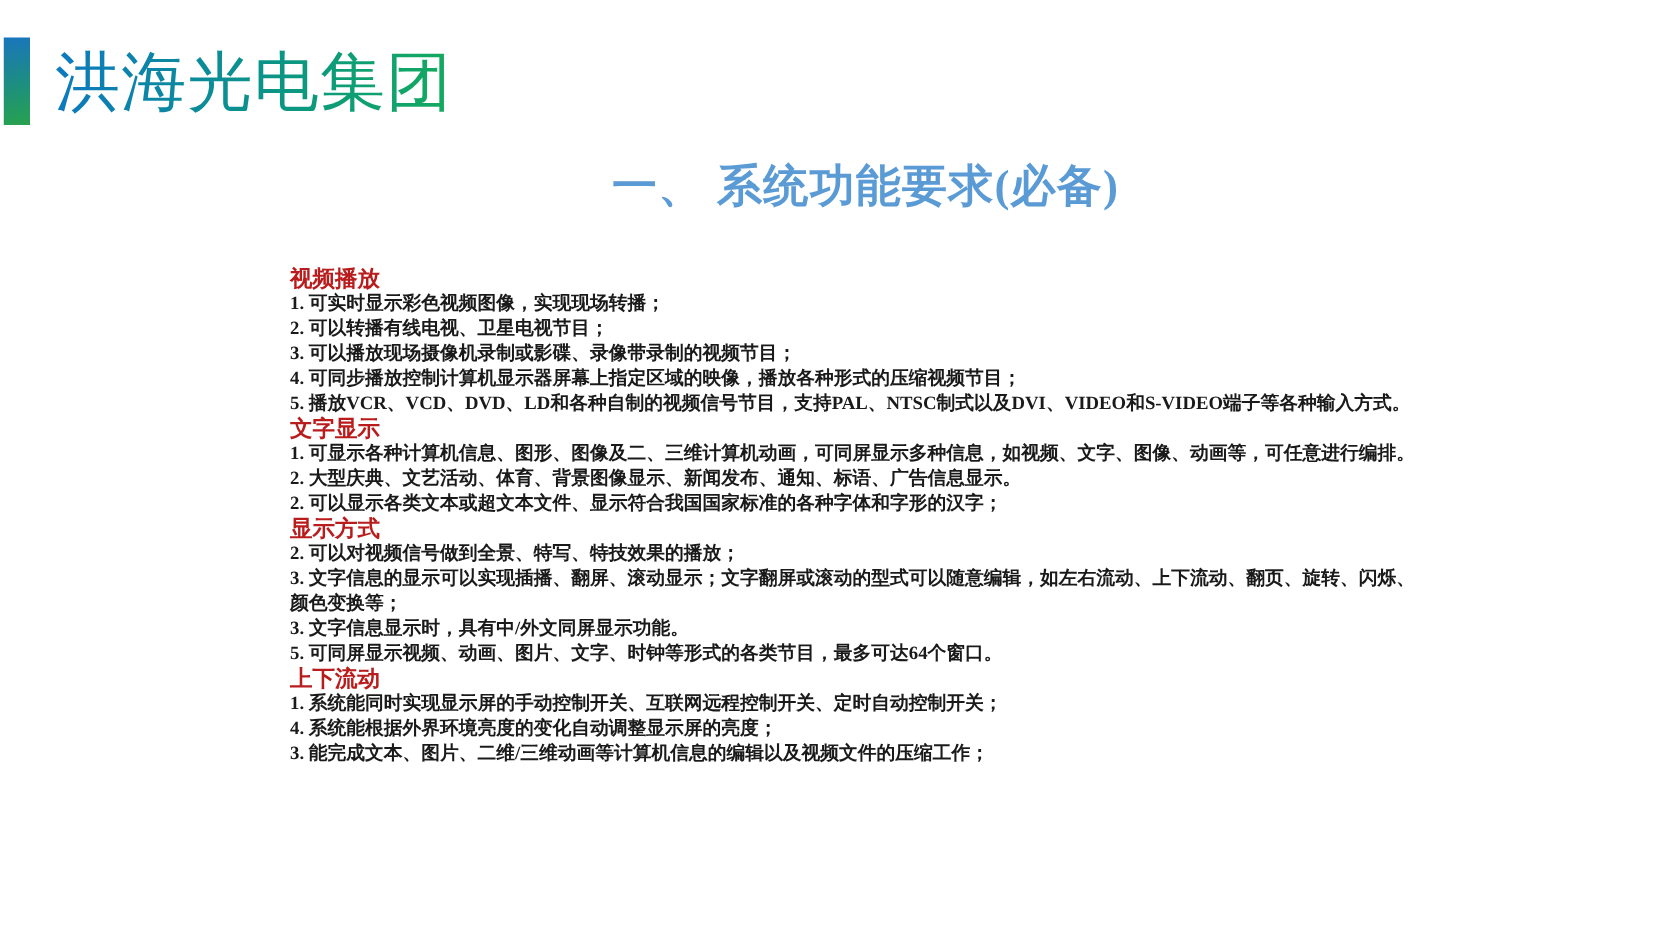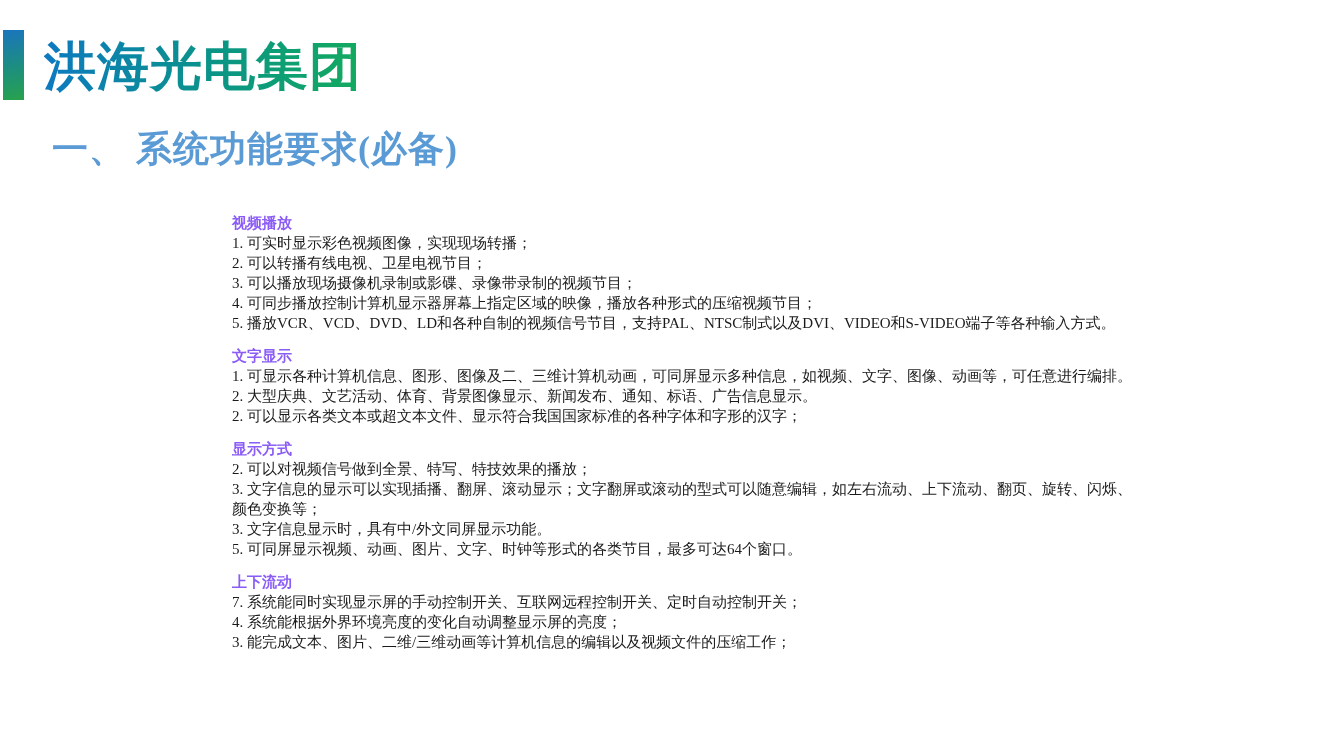--- a/index.html
+++ b/index.html
@@ -21,67 +21,68 @@
     top: 30px;
     width: 21px;
     height: 70px;
     background: linear-gradient(170deg, #1a75bd 0%, #1d8f7e 55%, #28a24d 100%);
   }
   .logo {
     position: absolute;
     left: 44px;
     top: 36px;
     font-family: "Liberation Sans", sans-serif;
-    font-weight: bold;
+    font-weight: normal;
     font-size: 52px;
     line-height: 60px;
     letter-spacing: 1px;
     background: linear-gradient(90deg, #0d79c0 0%, #0a9585 55%, #13aa5e 100%);
     -webkit-background-clip: text;
     background-clip: text;
     color: transparent;
     white-space: nowrap;
   }
   .slide-title {
     position: absolute;
     left: 0;
     top: 126px;
     width: 100%;
     box-sizing: border-box;
     padding-left: 52px;
-    text-align: left;
+    text-align: center;
     font-family: "Liberation Serif", serif;
     font-weight: bold;
     font-size: 36px;
     line-height: 46px;
     letter-spacing: 1px;
     color: #5b9bd5;
     white-space: nowrap;
   }
   .content {
     position: absolute;
     left: 232px;
     top: 213px;
     width: 1090px;
     font-size: 15px;
     line-height: 20px;
     color: #1a1a1a;
   }
   .section + .section {
-    margin-top: 13px;
+    margin-top: 0;
   }
   .section-heading {
     font-family: Liberation Serif, serif;
     font-weight: bold;
-    font-size: 15px;
+    font-size: 18px;
     line-height: 20px;
-    color: #8b5cf6;
+    color: #b91c1c;
   }
   .item {
     white-space: pre-wrap;
+    font-weight: bold;
   }
 </style>
 </head>
 <body>
 
 <div class="slide">
 
   <div class="accent-bar"></div>
 
   <div class="logo">洪海光电集团</div>
@@ -110,19 +111,19 @@
       <div class="section-heading">显示方式</div>
       <div class="item">2. 可以对视频信号做到全景、特写、特技效果的播放；</div>
       <div class="item">3. 文字信息的显示可以实现插播、翻屏、滚动显示；文字翻屏或滚动的型式可以随意编辑，如左右流动、上下流动、翻页、旋转、闪烁、
 颜色变换等；</div>
       <div class="item">3. 文字信息显示时，具有中/外文同屏显示功能。</div>
       <div class="item">5. 可同屏显示视频、动画、图片、文字、时钟等形式的各类节目，最多可达64个窗口。</div>
     </div>
 
     <div class="section">
       <div class="section-heading">上下流动</div>
-      <div class="item">7. 系统能同时实现显示屏的手动控制开关、互联网远程控制开关、定时自动控制开关；</div>
+      <div class="item">1. 系统能同时实现显示屏的手动控制开关、互联网远程控制开关、定时自动控制开关；</div>
       <div class="item">4. 系统能根据外界环境亮度的变化自动调整显示屏的亮度；</div>
       <div class="item">3. 能完成文本、图片、二维/三维动画等计算机信息的编辑以及视频文件的压缩工作；</div>
     </div>
 
   </div>
 </div>
 
 </body></html>

